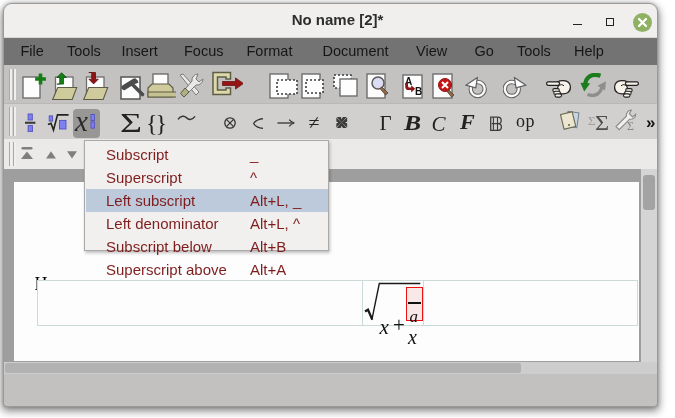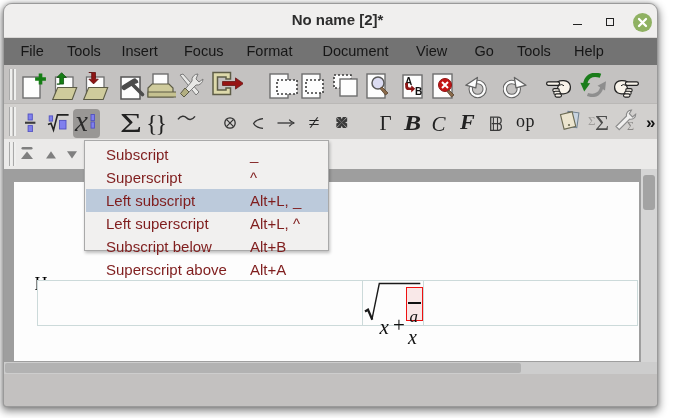--- a/index.html
+++ b/index.html
@@ -317,21 +317,21 @@
       </div>
     <div class="mi" style="top:25px">
         <span class="lab">Superscript</span>
         <span class="sc">^</span>
       </div>
     <div class="mi hilite" style="top:48px">
         <span class="lab">Left subscript</span>
         <span class="sc">Alt+L, _</span>
       </div>
     <div class="mi" style="top:71px">
-        <span class="lab">Left superscript</span>
+        <span class="lab">Left denominator</span>
         <span class="sc">Alt+L, ^</span>
       </div>
     <div class="mi" style="top:94px">
         <span class="lab">Subscript below</span>
         <span class="sc">Alt+B</span>
       </div>
     <div class="mi" style="top:117px">
         <span class="lab">Superscript above</span>
         <span class="sc">Alt+A</span>
       </div>

